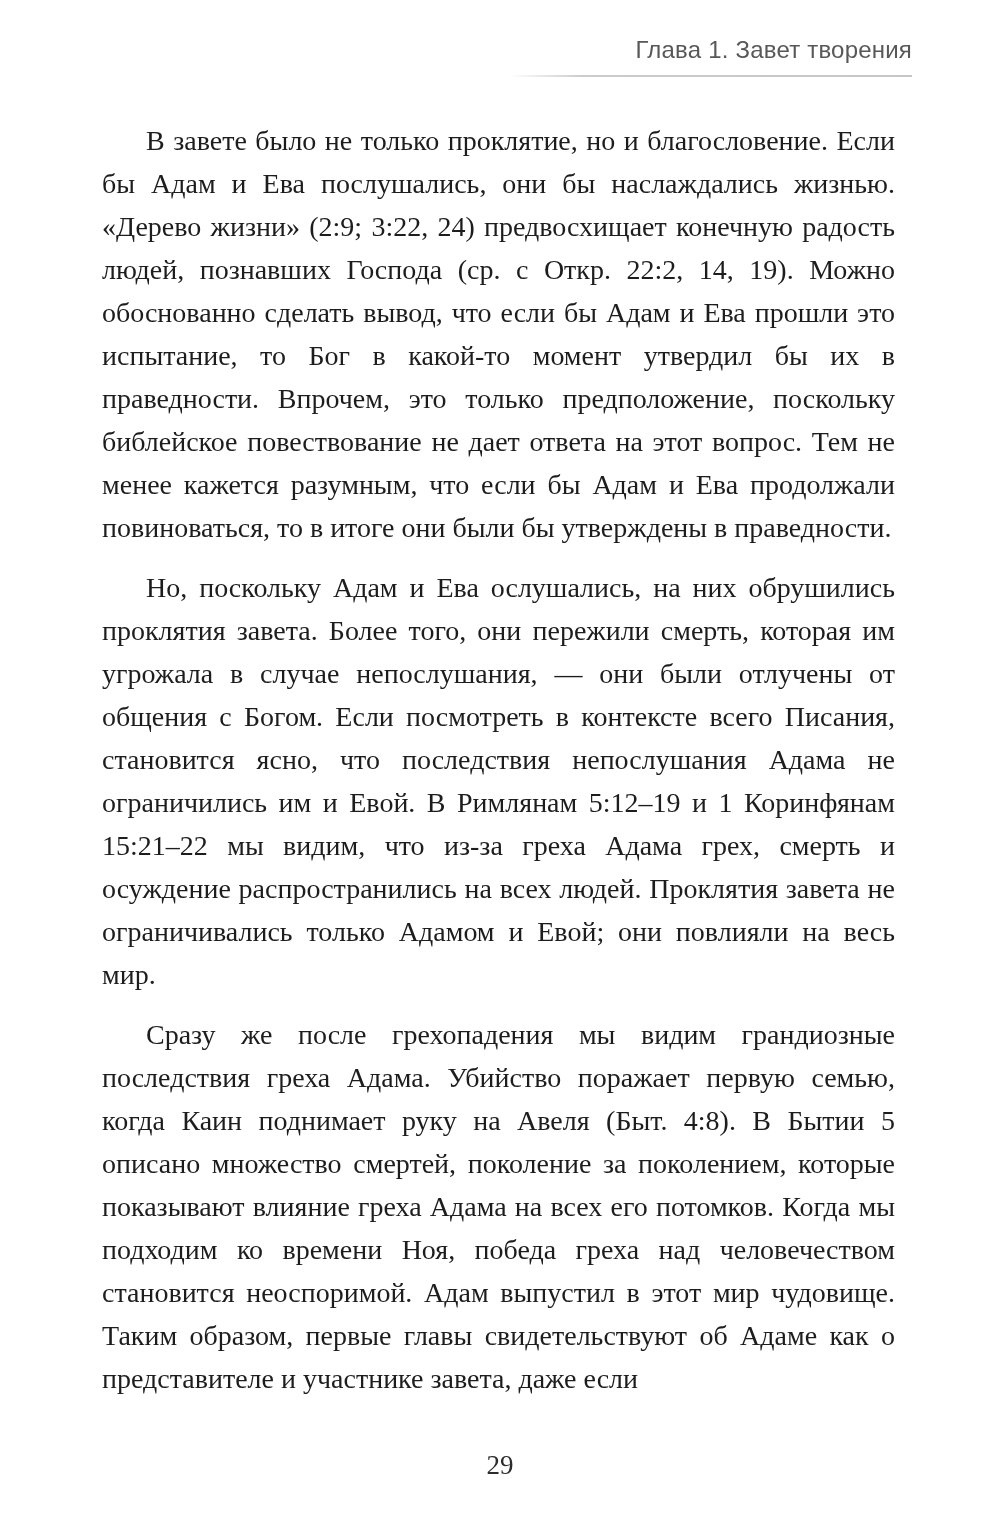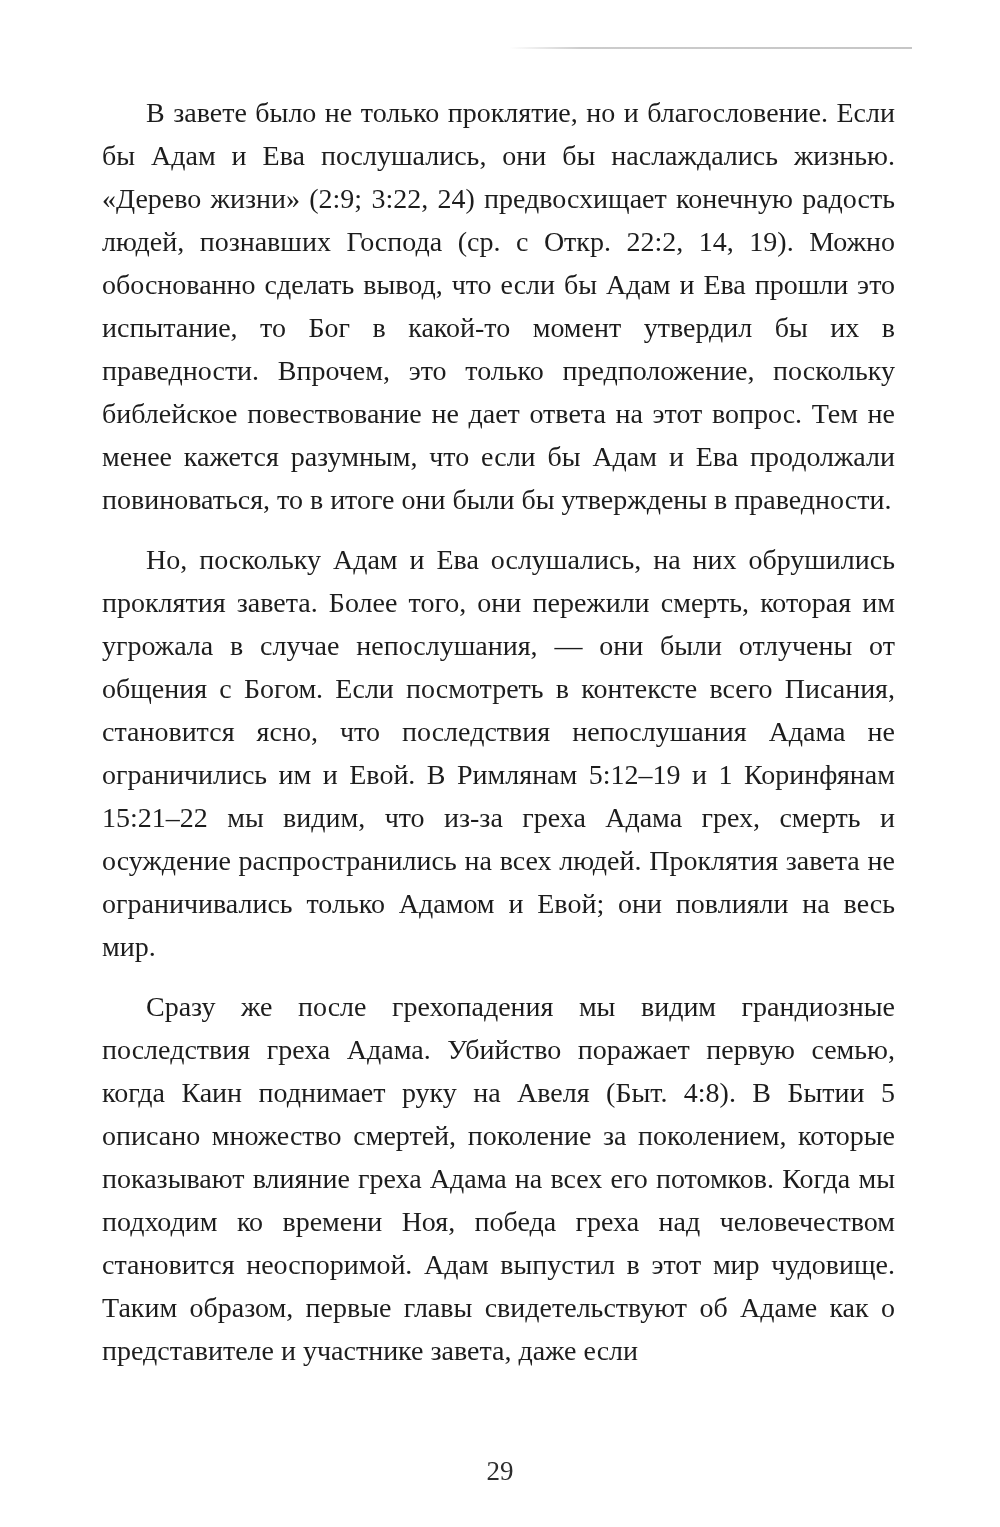--- a/index.html
+++ b/index.html
@@ -45,33 +45,34 @@
   }
   .body-text p {
     margin: 17px;
     text-indent: 44px;
     text-align: justify;
   }
   .page-number {
     position: absolute;
     left: 0;
     right: 0;
-    bottom: 40px;
+    bottom: 46px;
     text-align: center;
     font-size: 27px;
     color: #2d2d2d;
     font-family: "Liberation Serif", serif;
   }
 </style>
 </head>
 <body>
 
 <div class="page">
 
   <header>
+    <div class="running-header">Глава 1. Завет творения</div>
     <div class="header-rule"></div>
   </header>
 
   <main class="body-text">
     <p>В завете было не только проклятие, но и благословение. Если бы Адам и Ева послушались, они бы наслаждались жизнью. «Дерево жизни» (2:9; 3:22, 24) предвосхищает конечную радость людей, познавших Господа (ср. с Откр. 22:2, 14, 19). Можно обоснованно сделать вывод, что если бы Адам и Ева прошли это испытание, то Бог в какой-то момент утвердил бы их в праведности. Впрочем, это только предположение, поскольку библейское повествование не дает ответа на этот вопрос. Тем не менее кажется разумным, что если бы Адам и Ева продолжали повиноваться, то в итоге они были бы утверждены в праведности.</p>
     <p>Но, поскольку Адам и Ева ослушались, на них обрушились проклятия завета. Более того, они пережили смерть, которая им угрожала в случае непослушания, — они были отлучены от общения с Богом. Если посмотреть в контексте всего Писания, становится ясно, что последствия непослушания Адама не ограничились им и Евой. В Римлянам 5:12–19 и 1 Коринфянам 15:21–22 мы видим, что из-за греха Адама грех, смерть и осуждение распространились на всех людей. Проклятия завета не ограничивались только Адамом и Евой; они повлияли на весь мир.</p>
     <p>Сразу же после грехопадения мы видим грандиозные последствия греха Адама. Убийство поражает первую семью, когда Каин поднимает руку на Авеля (Быт. 4:8). В Бытии 5 описано множество смертей, поколение за поколением, которые показывают влияние греха Адама на всех его потомков. Когда мы подходим ко времени Ноя, победа греха над человечеством становится неоспоримой. Адам выпустил в этот мир чудовище. Таким образом, первые главы свидетельствуют об Адаме как о представителе и участнике завета, даже если</p>
   </main>
 
   <div class="page-number">29</div>

